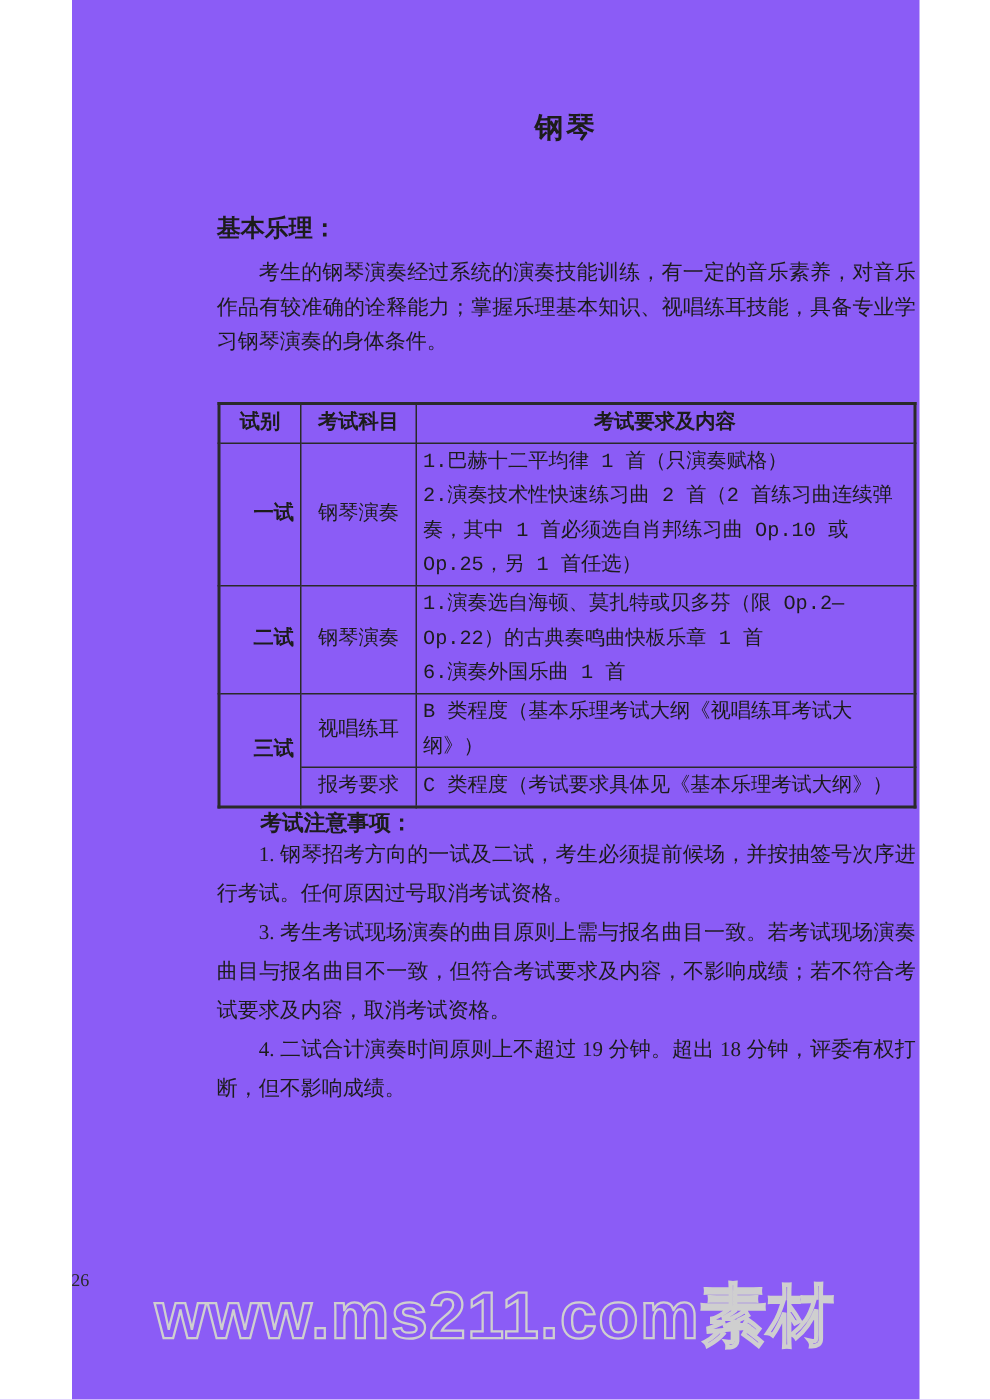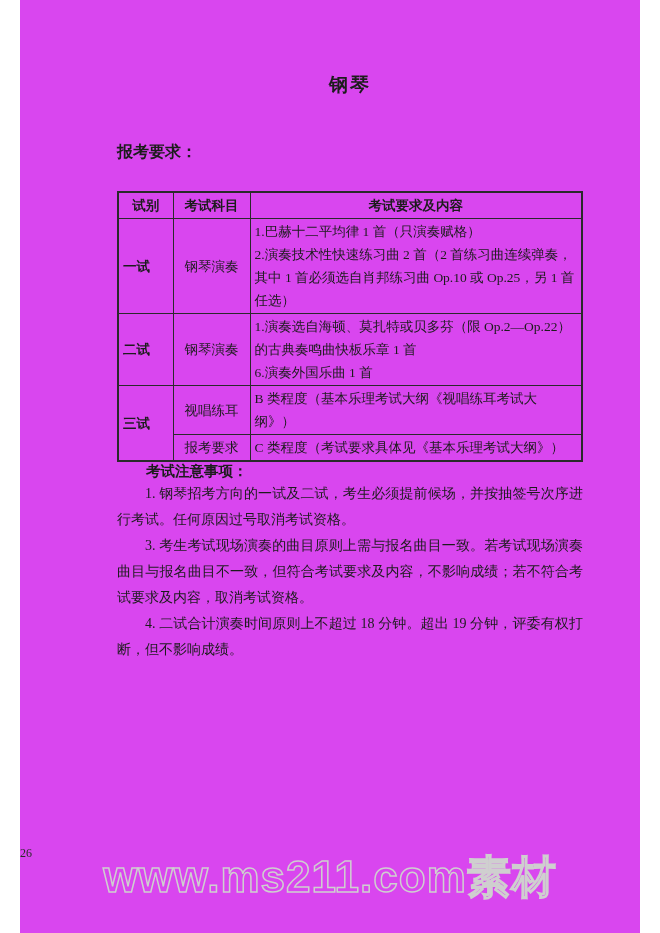--- a/index.html
+++ b/index.html
@@ -2,24 +2,24 @@
 <html><head>
 <meta charset="utf-8">
 <style>
   html, body {
     margin: 0;
     padding: 0;
     background: #ffffff;
   }
   .page {
     position: relative;
-    width: 620px;
+    width: 565px;
     height: 933px;
     margin: 0 auto;
-    background: #d946ef;
+    background: #8b5cf6;
     font-family: "Liberation Serif", "DejaVu Serif", serif;
     color: #1c1c1c;
     overflow: hidden;
   }
   .content {
     position: absolute;
     left: 97px;
     top: 0;
     width: 466px;
   }
@@ -41,35 +41,36 @@
     line-height: 23px;
     text-align: justify;
     text-indent: 2em;
   }
   table.exam-table {
     margin-top: 28px;
     width: 100%;
     border-collapse: collapse;
     border: 2px solid #2a2a2a;
     font-size: 13.5px;
+    font-family: Liberation Mono, monospace;
   }
   table.exam-table th,
   table.exam-table td {
     border: 1px solid #2a2a2a;
     padding: 1px 4px;
     line-height: 23px;
     vertical-align: middle;
   }
   table.exam-table th {
     font-weight: bold;
     text-align: center;
     height: 23px;
   }
   td.cell-center {
-    text-align: left;
+    text-align: right;
     font-weight: bold;
   }
   td.cell-subject {
     text-align: center;
   }
   td.cell-content {
     text-align: left;
   }
   col.col-round   { width: 55px; }
   col.col-subject { width: 77px; }
@@ -112,22 +113,23 @@
   }
 </style>
 </head>
 <body>
 
 <div class="page">
   <div class="content">
 
     <div class="doc-title">钢琴</div>
 
-    <div class="section-heading">报考要求：</div>
+    <div class="section-heading">基本乐理：</div>
 
+    <p class="intro-para">考生的钢琴演奏经过系统的演奏技能训练，有一定的音乐素养，对音乐作品有较准确的诠释能力；掌握乐理基本知识、视唱练耳技能，具备专业学习钢琴演奏的身体条件。</p>
 
     <table class="exam-table">
       <colgroup>
         <col class="col-round">
         <col class="col-subject">
         <col>
       </colgroup>
       <thead>
         <tr>
           <th>试别</th>
@@ -165,20 +167,20 @@
             <div>C 类程度（考试要求具体见《基本乐理考试大纲》）</div>
           </td>
         </tr>
       </tbody>
     </table>
 
     <div class="notes-heading">考试注意事项：</div>
 
     <p class="note-item">1. 钢琴招考方向的一试及二试，考生必须提前候场，并按抽签号次序进行考试。任何原因过号取消考试资格。</p>
     <p class="note-item">3. 考生考试现场演奏的曲目原则上需与报名曲目一致。若考试现场演奏曲目与报名曲目不一致，但符合考试要求及内容，不影响成绩；若不符合考试要求及内容，取消考试资格。</p>
-    <p class="note-item">4. 二试合计演奏时间原则上不超过 18 分钟。超出 19 分钟，评委有权打断，但不影响成绩。</p>
+    <p class="note-item">4. 二试合计演奏时间原则上不超过 19 分钟。超出 18 分钟，评委有权打断，但不影响成绩。</p>
 
   </div>
 
   <div class="page-number">26</div>
 
   <div class="watermark">www.ms211.com素材</div>
 </div>
 
 </body></html>

